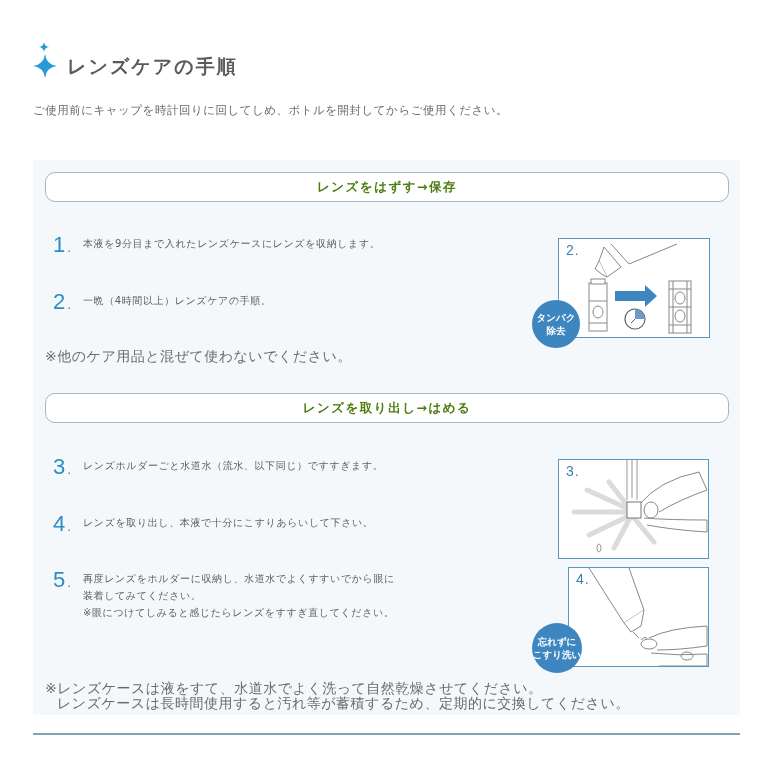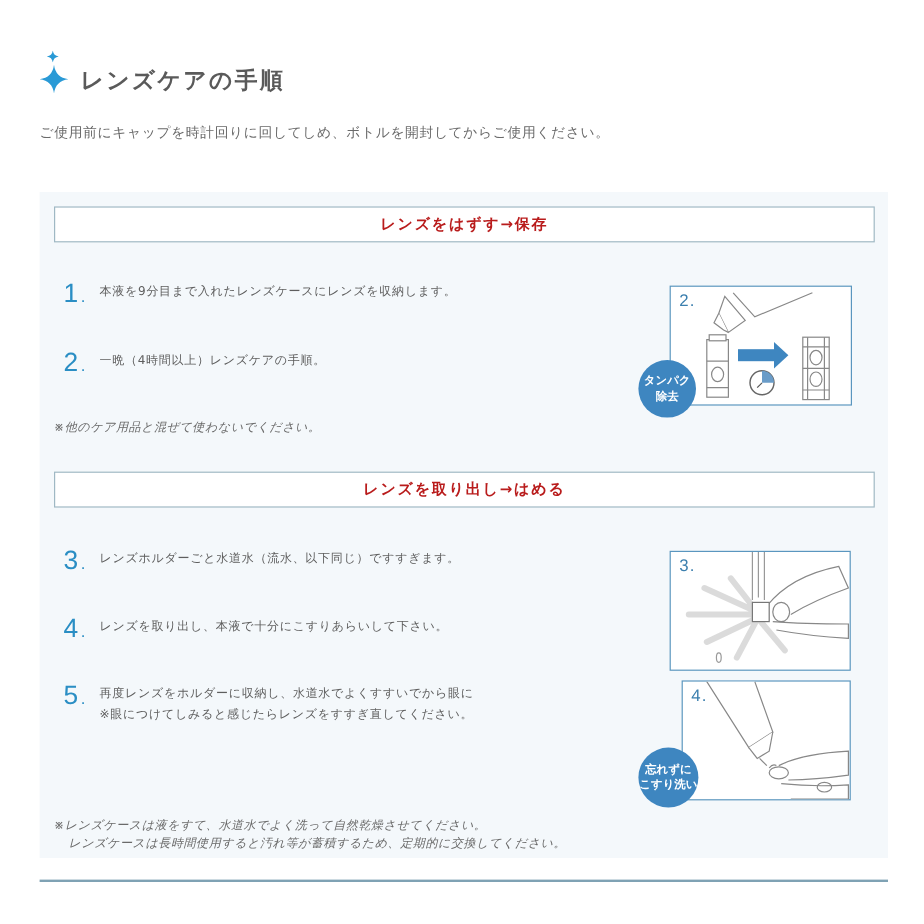--- a/index.html
+++ b/index.html
@@ -8,28 +8,28 @@
 
     .title-wrap { position: absolute; left: 33px; top: 40px; height: 40px; display: flex; align-items: flex-end; }
     .sparkle { position: relative; width: 26px; height: 40px; margin-right: 8px; }
     .sparkle svg { position: absolute; }
     .title { font-size: 19px; font-weight: bold; color: #5a5a5a; letter-spacing: 2px; margin-top: 4px; }
 
     .intro { position: absolute; left: 33px; top: 101px; font-size: 11.5px; color: #6a6a6a; line-height: 19px; letter-spacing: 0.5px; }
 
     .panel { position: absolute; left: 33px; top: 160px; width: 707px; height: 555px; background: #f4f8fb; }
 
-    .section-head { position: absolute; left: 12px; width: 684px; height: 30px; border: 1px solid #9fb8c4; border-radius: 0; background: #ffffff; text-align: center; font-size: 12.5px; font-weight: bold; color: #b91c1c; line-height: 28px; letter-spacing: 1.5px; }
+    .section-head { position: absolute; left: 12px; width: 684px; height: 30px; border: 1px solid #9fb8c4; border-radius: 10px; background: #ffffff; text-align: center; font-size: 12.5px; font-weight: bold; color: #4d7c0f; line-height: 28px; letter-spacing: 1.5px; }
 
     .step { position: absolute; left: 20px; display: flex; align-items: flex-start; }
     .step-num { font-size: 22px; color: #2a8ec4; font-family: "Liberation Sans", sans-serif; width: 30px; line-height: 26px; }
     .step-num .dot { font-size: 14px; margin-left: 2px; }
     .step-text { font-size: 10px; color: #5e5e5e; line-height: 17px; letter-spacing: 0.6px; padding-top: 3px; }
 
-    .note { position: absolute; font-size: 10px; color: #6a6a6a; letter-spacing: 0.5px; line-height: 15px; font-style: italic; }
+    .note { position: absolute; font-size: 14px; color: #6a6a6a; letter-spacing: 0.5px; line-height: 15px; }
 
     .illus { position: absolute; background: #ffffff; border: 1.5px solid #5a96bf; }
     .illus-label { position: absolute; left: 7px; top: 3px; font-size: 14px; color: #3b7fae; font-family: "Liberation Sans", sans-serif; letter-spacing: 1px; }
     .badge { position: absolute; width: 48px; height: 48px; border-radius: 50%; background: #3e86c0; color: #fff; font-size: 9.5px; font-weight: bold; display: flex; flex-direction: column; align-items: center; justify-content: center; line-height: 13px; }
 
     .bottom-rule { position: absolute; left: 33px; top: 733px; width: 707px; height: 2px; background: #7fa2b4; }
   </style>
 </head>
 <body>
 
@@ -110,20 +110,21 @@
 
   <div class="step" style="top:351px;">
     <div class="step-num"><span>4</span><span class="dot">.</span></div>
     <div class="step-text">レンズを取り出し、本液で十分にこすりあらいして下さい。</div>
   </div>
 
   <div class="step" style="top:407px;">
     <div class="step-num"><span>5</span><span class="dot">.</span></div>
     <div class="step-text">
       <div>再度レンズをホルダーに収納し、水道水でよくすすいでから眼に</div>
+      <div>装着してみてください。</div>
       <div>※眼につけてしみると感じたらレンズをすすぎ直してください。</div>
     </div>
   </div>
 
   <div class="illus" style="left:525px;top:299px;width:151px;height:100px;">
     <div class="illus-label">3.</div>
     <svg width="149" height="98" viewBox="0 0 149 98" style="position:absolute;left:0;top:0;">
       <line x1="68" y1="0" x2="68" y2="40" stroke="#999"></line>
       <line x1="73" y1="0" x2="73" y2="38" stroke="#999"></line>
       <line x1="78" y1="0" x2="78" y2="40" stroke="#999"></line>

